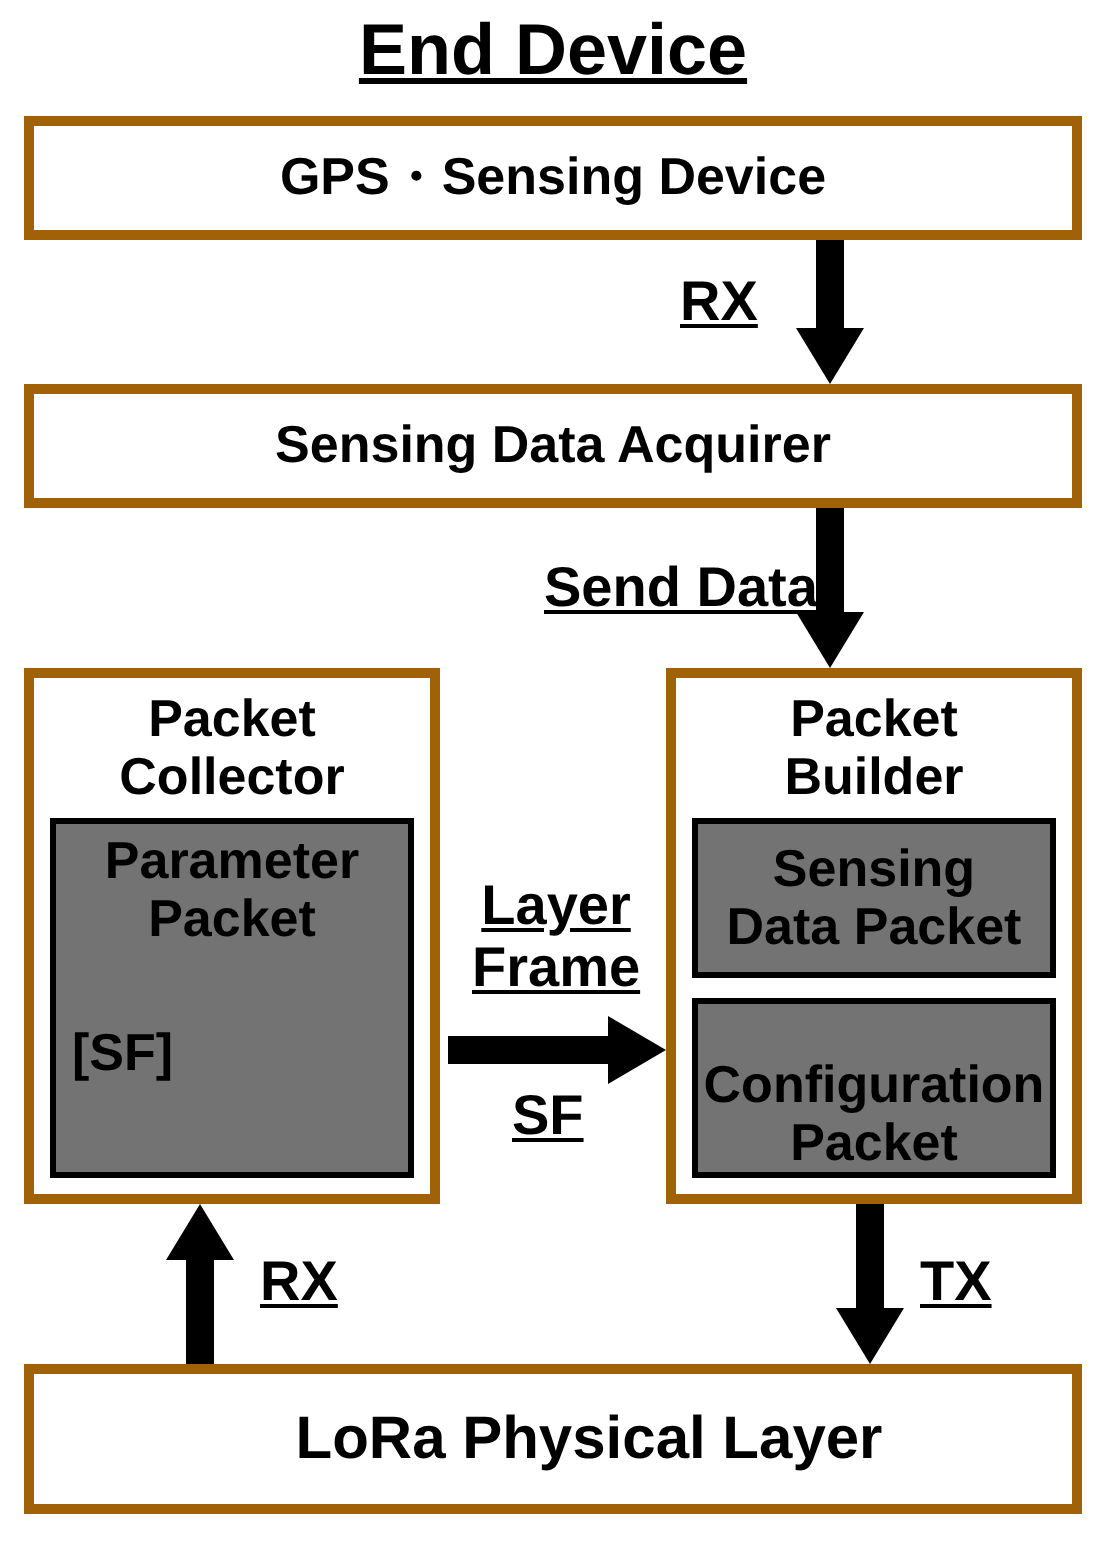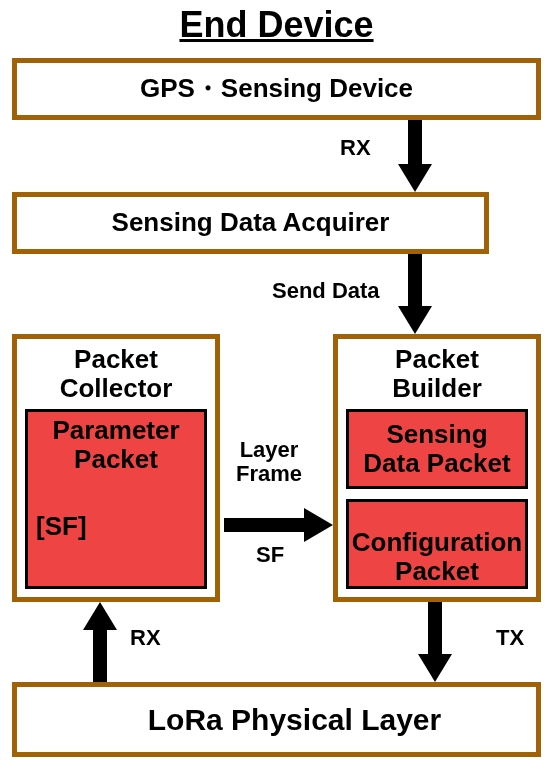--- a/index.html
+++ b/index.html
@@ -20,30 +20,31 @@
     position:absolute;
     border:5px solid #a16207;
     background:#fff;
     display:flex;align-items:center;justify-content:center;
     text-align:center;
     box-sizing:border-box;
   }
   .thin{
     position:absolute;
     border:3px solid #000;
-    background:#ef4444;
+    background:#737373;
     display:flex;align-items:center;justify-content:center;
     text-align:center;
     box-sizing:border-box;
   }
   .lbl{font-size:26px;font-weight:900;line-height:1.15;}
   .lbl2{font-size:26px;font-weight:900;line-height:1.1;}
   .lbl-big{font-size:30px;font-weight:900;}
   .arrow-lbl{
-    position:absolute;font-size:22px;font-weight:900;
+    position:absolute;font-size:28px;font-weight:900;
+    text-decoration:underline;
   }
   .col-lbl{
     position:absolute;font-size:26px;font-weight:900;text-align:center;
     line-height:1.1;
   }
   svg.arr{position:absolute;overflow:visible;}
 </style>
 </head>
 <body>
 
@@ -52,21 +53,21 @@
 <div class="box" style="left:12px;top:58px;width:529px;height:62px;">
   <span class="lbl">GPS・Sensing Device</span>
 </div>
 
 <span class="arrow-lbl" style="left:340px;top:135px;">RX</span>
 <svg class="arr" style="left:395px;top:120px;width:40px;height:72px;">
   <line x1="20" y1="0" x2="20" y2="46" stroke="#000" stroke-width="14"></line>
   <polygon points="20,72 3,44 37,44" fill="#000"></polygon>
 </svg>
 
-<div class="box" style="left:12px;top:192px;width:477px;height:62px;">
+<div class="box" style="left:12px;top:192px;width:529px;height:62px;">
   <span class="lbl">Sensing Data Acquirer</span>
 </div>
 
 <span class="arrow-lbl" style="left:245px;top:278px;margin-left:27px;">Send Data</span>
 <svg class="arr" style="left:395px;top:254px;width:40px;height:80px;">
   <line x1="20" y1="0" x2="20" y2="54" stroke="#000" stroke-width="14"></line>
   <polygon points="20,80 3,52 37,52" fill="#000"></polygon>
 </svg>
 
 <div class="box" style="left:12px;top:334px;width:208px;height:268px;display:block;">
@@ -104,17 +105,17 @@
 <svg class="arr" style="left:80px;top:602px;width:40px;height:80px;">
   <line x1="20" y1="80" x2="20" y2="26" stroke="#000" stroke-width="14"></line>
   <polygon points="20,0 3,28 37,28" fill="#000"></polygon>
 </svg>
 <span class="arrow-lbl" style="left:130px;top:625px;">RX</span>
 
 <svg class="arr" style="left:415px;top:602px;width:40px;height:80px;">
   <line x1="20" y1="0" x2="20" y2="54" stroke="#000" stroke-width="14"></line>
   <polygon points="20,80 3,52 37,52" fill="#000"></polygon>
 </svg>
-<span class="arrow-lbl" style="left:460px;top:625px;margin-left:36px;">TX</span>
+<span class="arrow-lbl" style="left:460px;top:625px;">TX</span>
 
 <div class="box" style="left:12px;top:682px;width:529px;height:75px;padding-left:36px;">
   <span class="lbl-big">LoRa Physical Layer</span>
 </div>
 
 </body></html>

